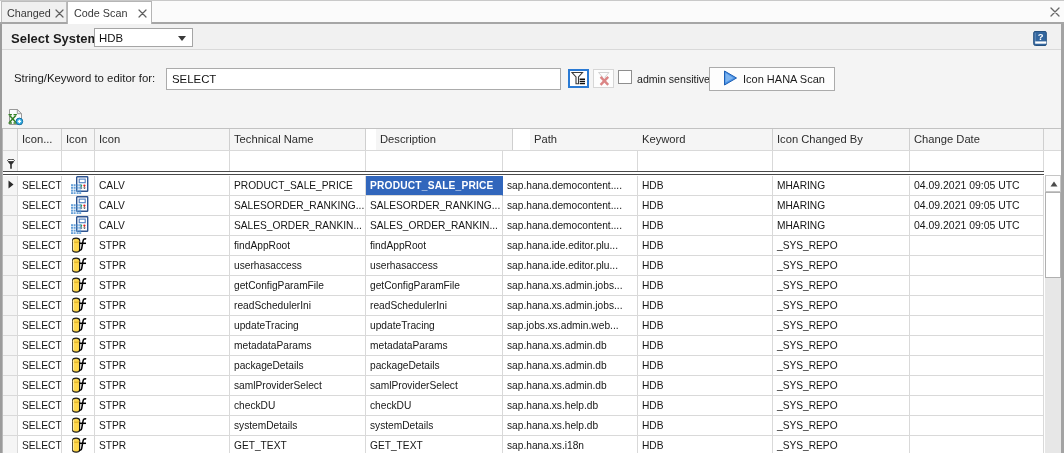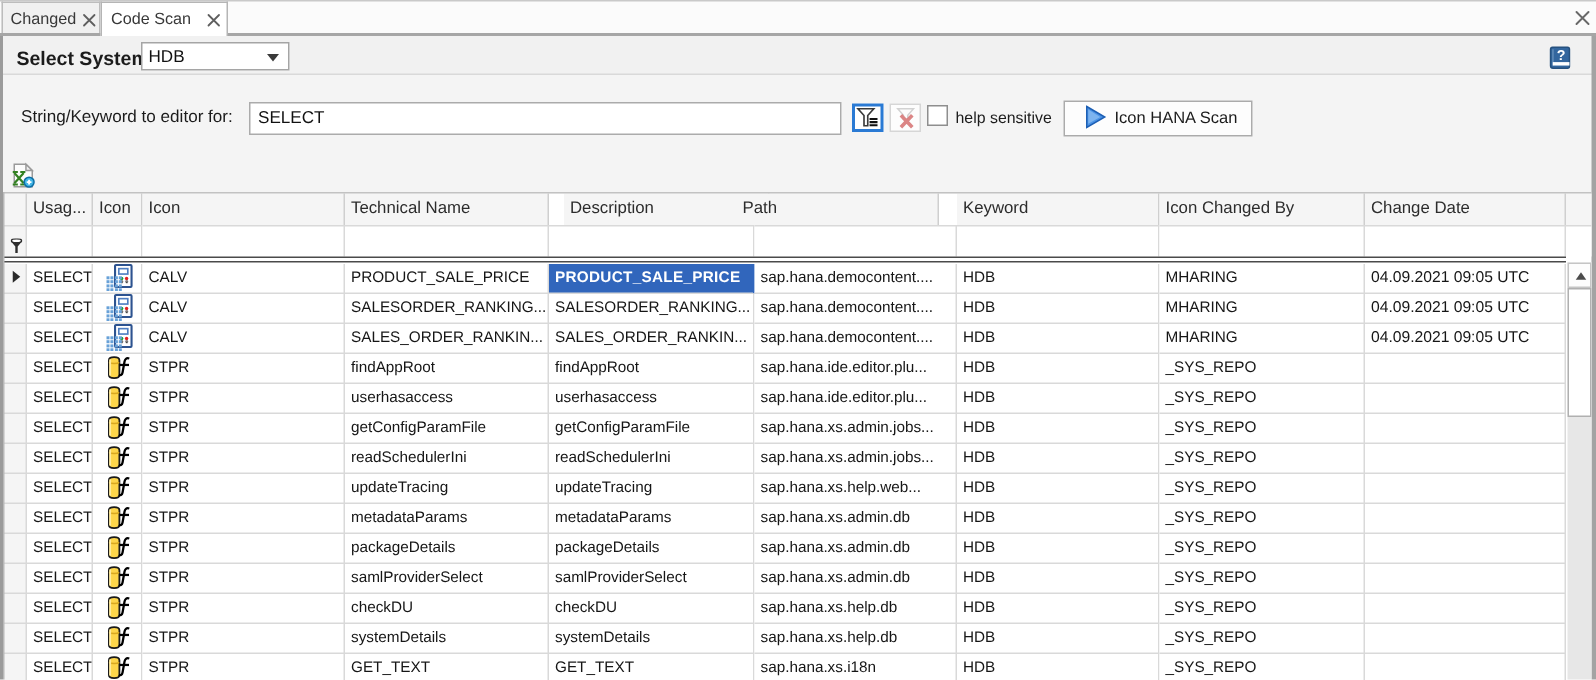--- a/index.html
+++ b/index.html
@@ -85,21 +85,21 @@
   </div>
 <div class="ab fbtn2">
     <div style="position:absolute;left:1px;top:1px">
       <svg width="19" height="17" viewBox="0 0 19 17">
 <path d="M3.5 1.5 H14 L10.2 5.8 V8.5 H7.3 V5.8 Z" fill="#fdfdfd" stroke="#d2d2d2" stroke-width="1"></path>
 <path d="M5.6 5.8 L13.2 13.8 M13.2 5.8 L5.6 13.8" stroke="#db8585" stroke-width="2.4"></path>
 </svg>
     </div>
   </div>
 <div class="ab cb"></div>
-<div class="ab lbl" style="left:637px;top:73px;font-size:10.6px">help sensitive</div>
+<div class="ab lbl" style="left:637px;top:73px;font-size:10.6px">admin sensitive</div>
 <div class="ab btn">
     <div style="position:absolute;left:11px;top:1px">
       <svg width="18" height="18" viewBox="0 0 18 18">
 <path d="M3.5 2 L15.5 9 L3.5 16 Z" fill="#4b93e6" stroke="#1d5fb4" stroke-width="1"></path>
 <path d="M4.5 4 L12.5 9 L4.5 13.5 Z" fill="#7db4ef"></path>
 </svg>
     </div>
     <div class="t">Icon HANA Scan</div>
   </div>
 <div class="ab" style="left:8px;top:108px">
@@ -108,26 +108,26 @@
 <path d="M9.3 1.5 L9.3 5.7 L13.5 5.7 Z" fill="#f0f0f0" stroke="#9a9a9a" stroke-width="1"></path>
 <g stroke="#338022" stroke-width="1.5" fill="none">
 <path d="M1.6 7.4 L7.8 14.2 M7.8 7.4 L1.6 14.2"></path>
 </g>
 <path d="M0.5 6.6 H3.9 M5.5 6.6 H8.9 M0.5 15 H3.9 M5.5 15 H8.9" stroke="#338022" stroke-width="1.3"></path>
 <circle cx="11.4" cy="13.4" r="3.3" fill="#41b5e6" stroke="#0f6fa5" stroke-width="1"></circle>
 <path d="M9.8 13.4 h3.2 M11.4 11.8 v3.2" stroke="#fff" stroke-width="1.3"></path>
 </svg>
   </div>
 <div class="hc" style="left:2px;width:16px"></div>
-<div class="hc" style="left:18px;width:44px">Usag...</div>
+<div class="hc" style="left:18px;width:44px">Icon...</div>
 <div class="hc" style="left:62px;width:33px">Icon</div>
 <div class="hc" style="left:95px;width:135px">Icon</div>
 <div class="hc" style="left:230px;width:136px">Technical Name</div>
 <div class="hc" style="left:376px;width:137px">Description</div>
-<div class="hc" style="left:491px;width:135px">Path</div>
+<div class="hc" style="left:530px;width:135px">Path</div>
 <div class="hc" style="left:638px;width:135px">Keyword</div>
 <div class="hc" style="left:773px;width:137px">Icon Changed By</div>
 <div class="hc" style="left:910px;width:134px">Change Date</div>
 <div class="hc" style="left:1044px;width:17px;border-right:none"></div>
 <div class="ab" style="left:2px;top:128px;width:1059px;height:1px;background:#c2c2c2"></div>
 <div class="ab" style="left:2px;top:150px;width:1059px;height:1px;background:#c6c6c6"></div>
 <div class="fc" style="left:2px;width:16px;background:#f5f5f5">
     <div style="position:absolute;left:5px;top:8px">
       <svg width="8" height="10" viewBox="0 0 8 10">
 <ellipse cx="4" cy="1.5" rx="3.4" ry="1.35" fill="#fff" stroke="#2e2e2e" stroke-width="1"></ellipse>
@@ -363,21 +363,21 @@
 <path d="M2.7 5.6 C3.8 6.5 8.4 6.5 9.5 5.6" fill="none" stroke="#d8a820" stroke-width="1"></path>
 <path d="M3.4 3.6 L3.4 14.4" stroke="#fdeba0" stroke-width="1.3"></path>
 <path d="M16.2 3.0 C14.2 2.4 13.3 3.4 13 5.2 L11.7 12.3 C11.4 13.9 10.5 14.4 9.2 14" fill="none" stroke="#000" stroke-width="1.5"></path>
 <path d="M9.8 7.3 L16 7.3" stroke="#000" stroke-width="1.5"></path>
 </svg>
     </div>
   </div>
 <div class="c" style="left:95px;top:316px;width:135px;">STPR</div>
 <div class="c" style="left:230px;top:316px;width:136px;">updateTracing</div>
 <div class="c" style="left:366px;top:316px;width:137px;">updateTracing</div>
-<div class="c" style="left:503px;top:316px;width:135px;">sap.hana.xs.help.web...</div>
+<div class="c" style="left:503px;top:316px;width:135px;">sap.jobs.xs.admin.web...</div>
 <div class="c" style="left:638px;top:316px;width:135px;">HDB</div>
 <div class="c" style="left:773px;top:316px;width:137px;">_SYS_REPO</div>
 <div class="c" style="left:910px;top:316px;width:134px;font-size:10.45px;"></div>
 <div class="c ind" style="left:2px;top:336px;width:16px;padding-left:0"></div>
 <div class="c" style="left:18px;top:336px;width:44px;">SELECT</div>
 <div class="icwrap" style="left:62px;top:336px;width:33px">
     <div style="position:absolute;left:8px;top:0px">
       <svg width="20" height="18" viewBox="0 0 20 18">
 <path d="M2.6 4.2 C2.6 2.6 3.9 2.1 6.1 2.1 C8.3 2.1 9.6 2.6 9.6 4.2 L9.6 14 C9.6 15.6 8.3 16.1 6.1 16.1 C3.9 16.1 2.6 15.6 2.6 14 Z" fill="#fdd64a" stroke="#1a1a1a" stroke-width="1.2"></path>
 <path d="M2.7 5.6 C3.8 6.5 8.4 6.5 9.5 5.6" fill="none" stroke="#d8a820" stroke-width="1"></path>

